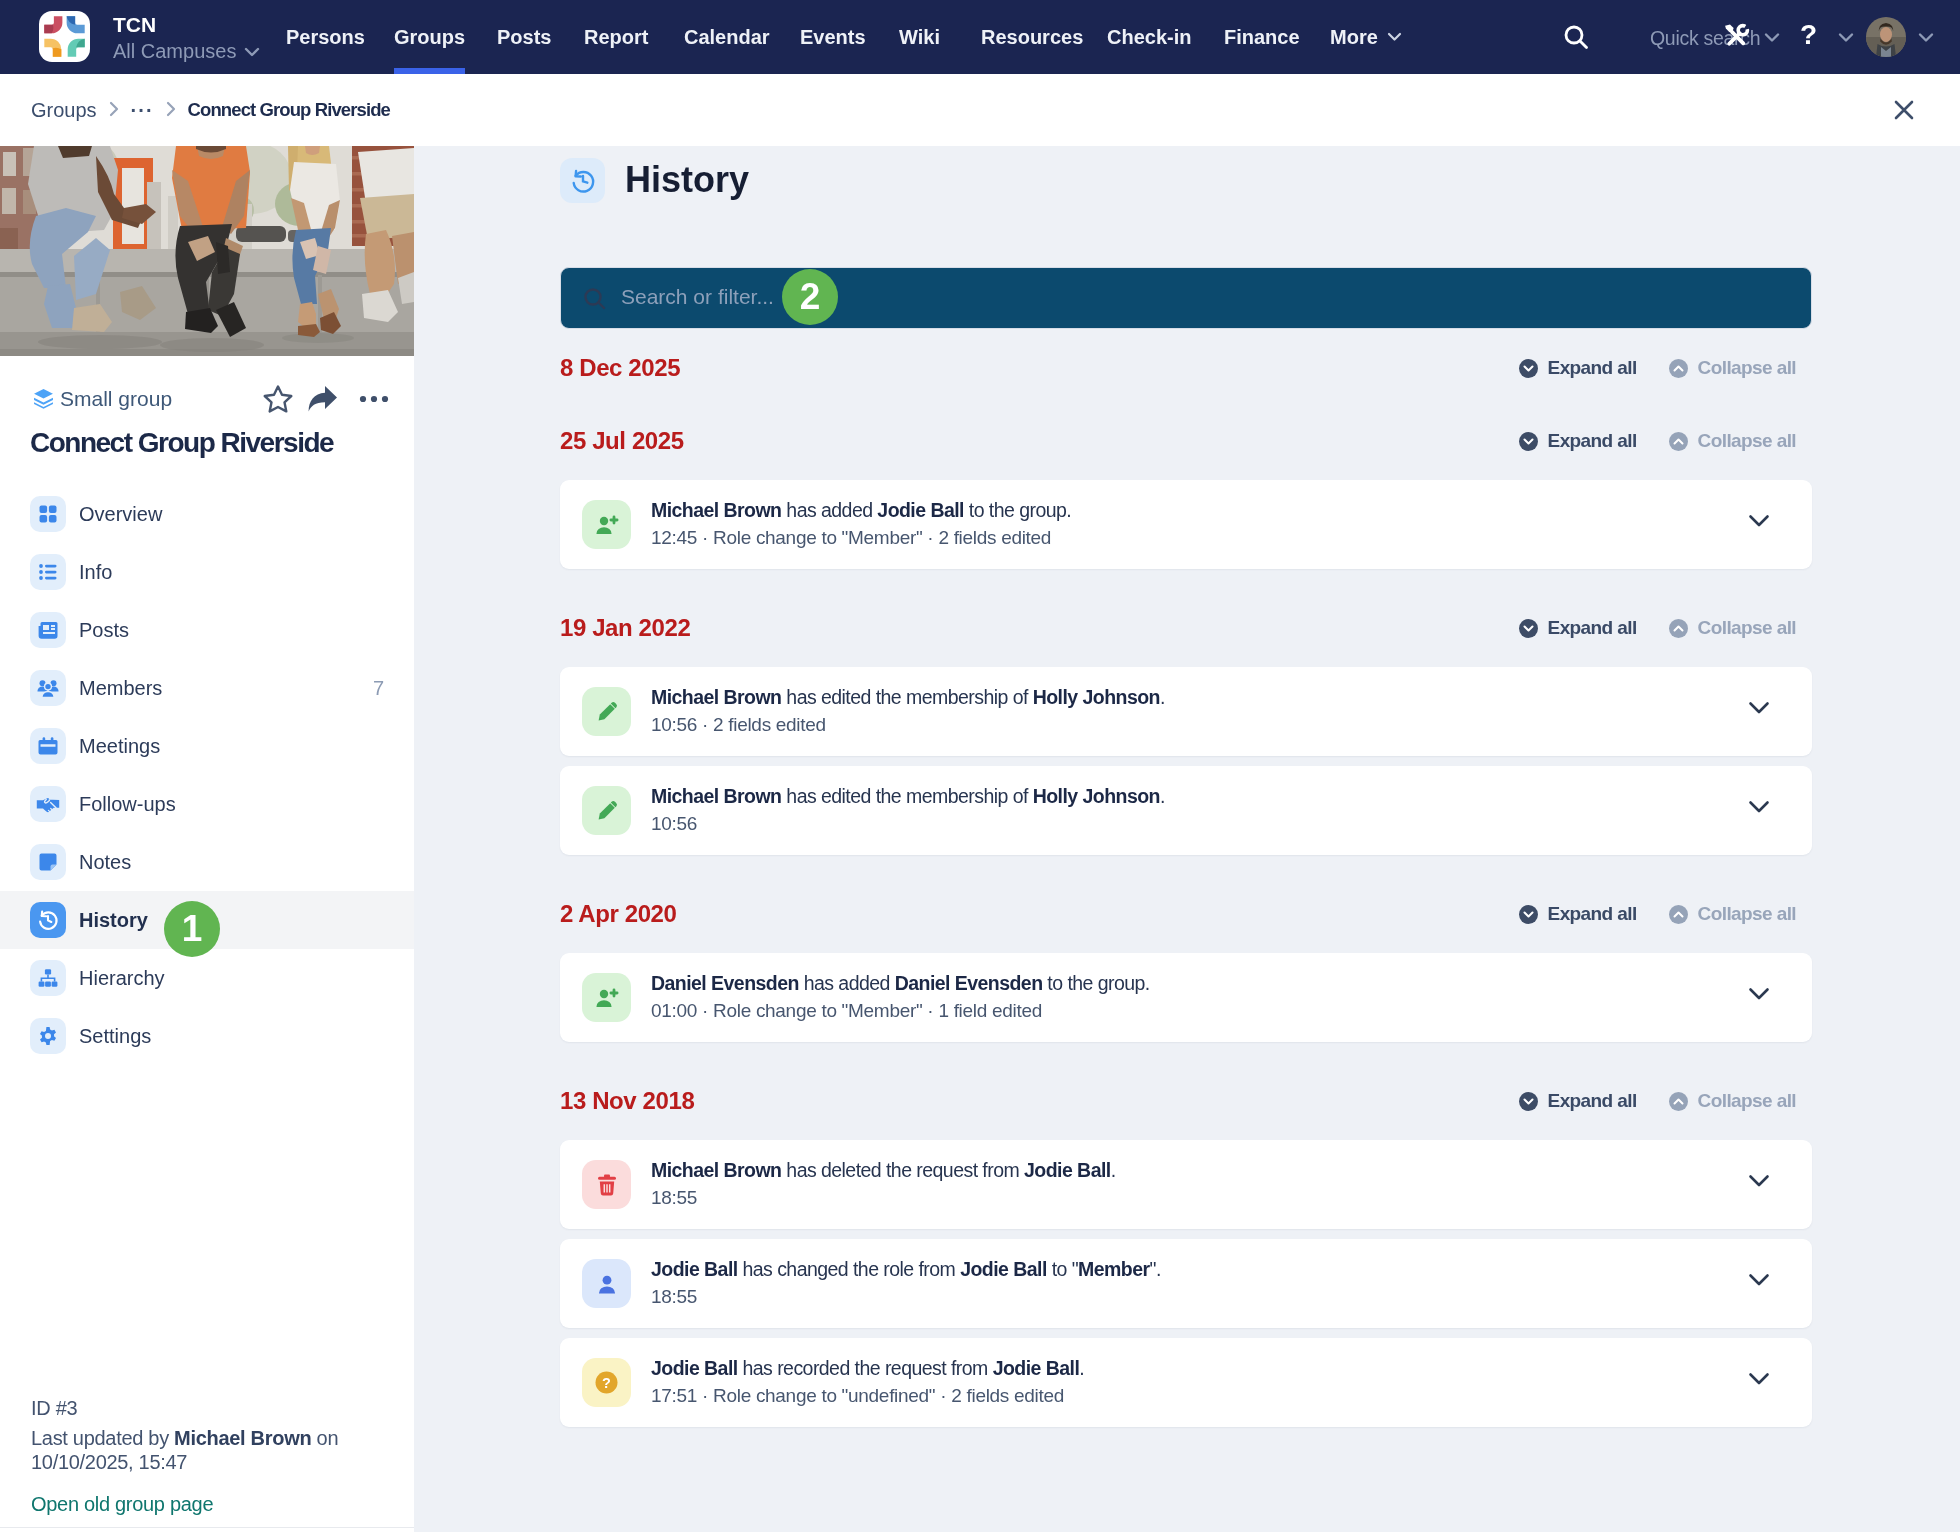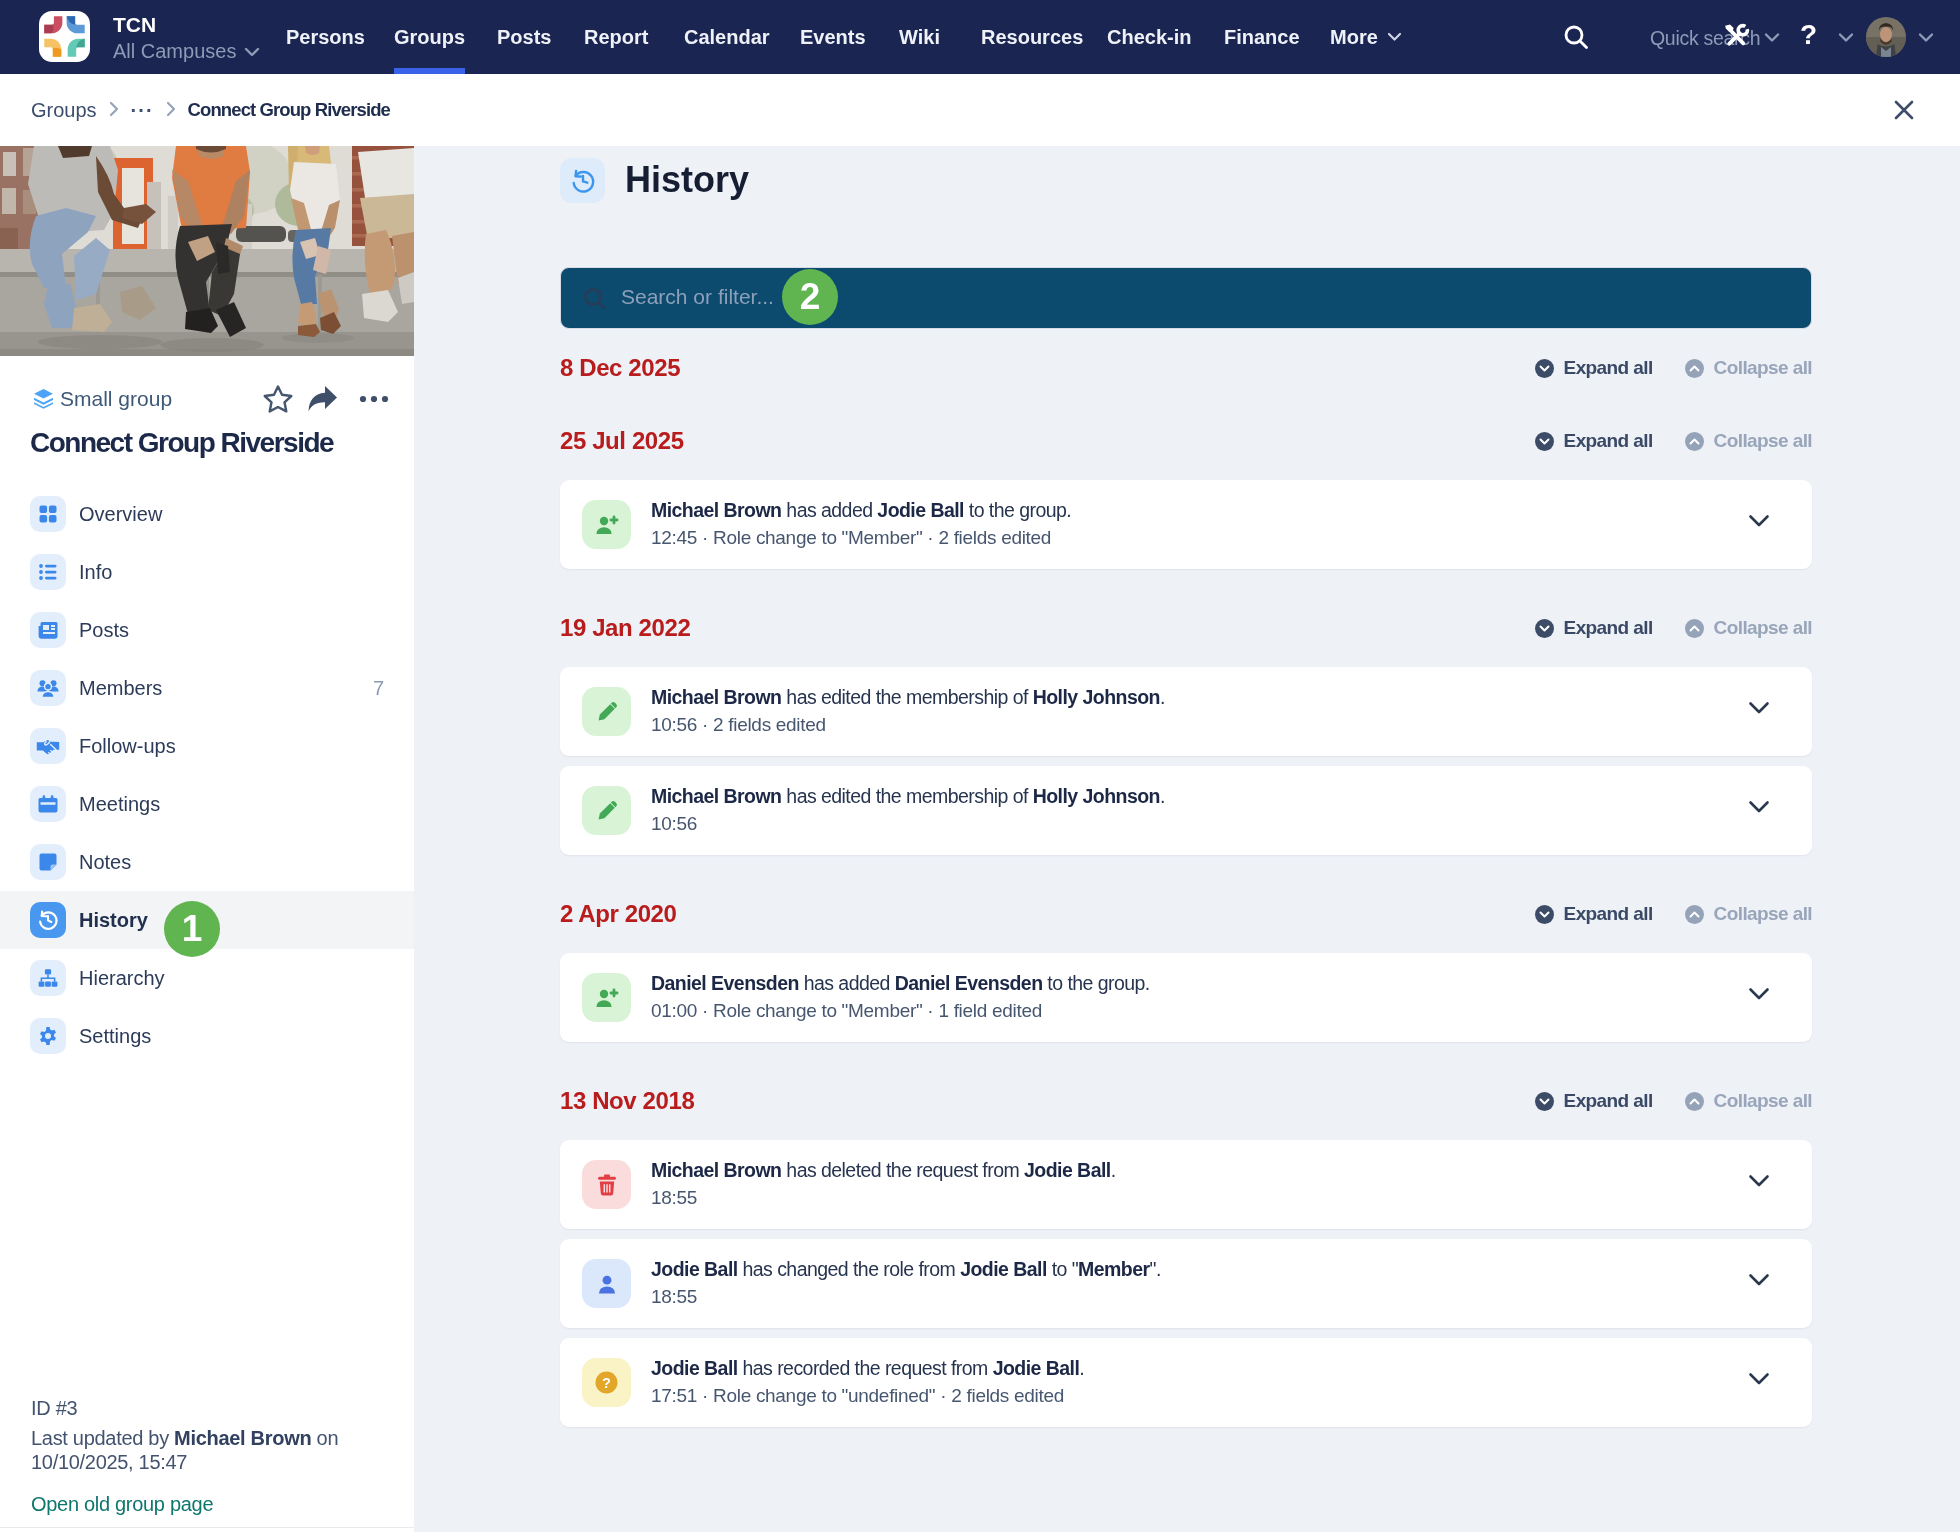--- a/index.html
+++ b/index.html
@@ -43,21 +43,21 @@
 #content { position:absolute; left:146px; top:0; width:1252px; }
 #h1row { position:absolute; top:12px; left:0; height:46px; }
 #h1ic { position:absolute; left:0; top:0; width:45px; height:45px; border-radius:12px; background:#ddebfa; display:flex; align-items:center; justify-content:center; }
 #h1tx { position:absolute; left:65px; top:1px; font-size:36px; font-weight:bold; color:#161e33; }
 #search { position:absolute; top:121px; left:0; width:1252px; height:62px; background:#0c4a6e; border:1px solid #d7dde7; border-radius:9px; }
 #search .mg { position:absolute; left:21px; top:18px; }
 #search .ph { position:absolute; left:60px; top:17px; font-size:21px; color:#8da0ba; }
 .sect { position:relative; margin-bottom:47px; }
 .shead { position:relative; height:26px; margin-bottom:25px; }
 .shead .dt { position:absolute; left:0; top:-2px; font-size:24px; letter-spacing:-0.4px; font-weight:bold; color:#b91c1c; }
-.shead .ctr { position:absolute; right:0; top:1px; display:flex; align-items:center; }
+.shead .ctr { position:absolute; right:16px; top:1px; display:flex; align-items:center; }
 .shead .exp { font-size:19px; letter-spacing:-0.6px; font-weight:bold; color:#3a4a66; margin-left:10px; }
 .shead .col { font-size:19px; letter-spacing:-0.6px; font-weight:bold; color:#98a5ba; margin-left:10px; }
 .card { position:relative; height:89px; background:#fff; border-radius:9px; margin-bottom:10px; box-shadow:0 1px 2px rgba(20,30,60,0.06); }
 .card .cic { position:absolute; left:22px; top:20px; width:49px; height:49px; border-radius:14px; display:flex; align-items:center; justify-content:center; }
 .card .l1 { position:absolute; left:91px; top:19px; font-size:19.5px; letter-spacing:-0.55px; color:#27344f; }
 .card .l1 b { color:#1c2846; }
 .card .l2 { position:absolute; left:91px; top:47px; font-size:19px; letter-spacing:-0.3px; color:#47566f; }
 .card .chev { position:absolute; right:42px; top:34px; }
 .ic-red { background:#fbdcdc; }
 .ic-green { background:#d9f3d7; }
@@ -328,38 +328,38 @@
             <path d="M11.5,12.8 a5,4.4 0 0 1 10,0 v0.6 h-10 z"></path>
             <circle cx="11" cy="8.6" r="3.4" stroke="#e2eefb" stroke-width="1.4"></circle>
             <path d="M5,18.5 a6,5 0 0 1 12,0 v1 h-12 z" stroke="#e2eefb" stroke-width="1.4"></path>
           </svg>
         </div>
       <div class="lb">Members</div>
       <div class="cnt">7</div>
     </div>
     <div class="mrow">
       <div class="ic">
+          <svg width="20" height="20" viewBox="0 0 20 20" fill="#3c87ea">
+            <path d="M2,4 h16 a1.5,1.5 0 0 1 1.5,1.5 v11 a2,2 0 0 1 -2,2 h-15 a2,2 0 0 1 -2,-2 v-11 A1.5,1.5 0 0 1 2,4 Z M2.5,8.2 h15 v2.6 h-15 z" fill-rule="evenodd"></path>
+            <rect x="4.6" y="1.2" width="2.6" height="5" rx="1.3"></rect>
+            <rect x="12.8" y="1.2" width="2.6" height="5" rx="1.3"></rect>
+          </svg>
+        </div>
+      <div class="lb">Meetings</div>
+    </div>
+    <div class="mrow">
+      <div class="ic">
           <svg width="24" height="20" viewBox="0 0 24 20">
             <path fill="#3c87ea" d="M0.8,6.2 H7 L11.2,4.2 a1.5,1.5 0 0 1 1.9,0.7 L10.4,7.4 l1.8,-1.6 h4.6 l6.4,0.2 V13.8 H17.6 L13.4,17.6 a2.2,2.2 0 0 1 -3,-0.2 L8.6,16 7,14.6 H0.8 Z"></path>
             <path d="M10.2,5.4 q-2.4,2.2 -1.3,3.2 q1.1,1 3.1,-0.9 l1.4,-1.3" stroke="#e2eefb" stroke-width="1.4" fill="none" stroke-linecap="round"></path>
             <path d="M14.6,8.4 L20,13.8" stroke="#e2eefb" stroke-width="1.4" fill="none" stroke-linecap="round"></path>
             <path d="M12.4,16.4 l1.5,1.3 M14.7,14.5 l1.7,1.5" stroke="#e2eefb" stroke-width="1.2" fill="none" stroke-linecap="round"></path>
           </svg>
         </div>
       <div class="lb">Follow-ups</div>
-    </div>
-    <div class="mrow">
-      <div class="ic">
-          <svg width="20" height="20" viewBox="0 0 20 20" fill="#3c87ea">
-            <path d="M2,4 h16 a1.5,1.5 0 0 1 1.5,1.5 v11 a2,2 0 0 1 -2,2 h-15 a2,2 0 0 1 -2,-2 v-11 A1.5,1.5 0 0 1 2,4 Z M2.5,8.2 h15 v2.6 h-15 z" fill-rule="evenodd"></path>
-            <rect x="4.6" y="1.2" width="2.6" height="5" rx="1.3"></rect>
-            <rect x="12.8" y="1.2" width="2.6" height="5" rx="1.3"></rect>
-          </svg>
-        </div>
-      <div class="lb">Meetings</div>
     </div>
     <div class="mrow">
       <div class="ic">
           <svg width="20" height="20" viewBox="0 0 20 20" fill="#3c87ea">
             <path d="M3.5,1.5 h13 a2,2 0 0 1 2,2 v9 l-6,6 h-9 a2,2 0 0 1 -2,-2 v-13 a2,2 0 0 1 2,-2 z"></path>
             <path d="M18.5,12.5 l-6,6 v-4 a2,2 0 0 1 2,-2 z" fill="#9cc5f5"></path>
           </svg>
         </div>
       <div class="lb">Notes</div>
     </div>

